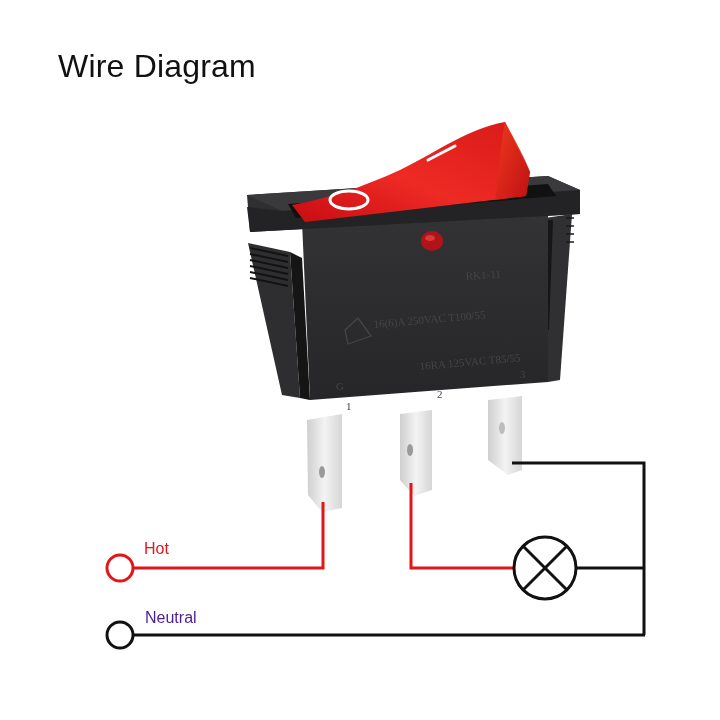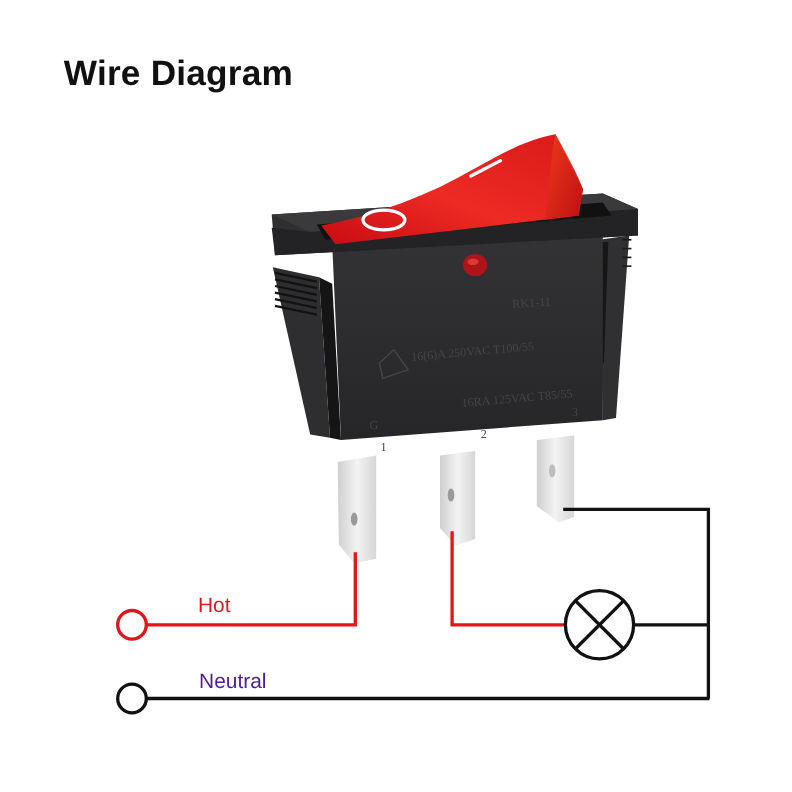--- a/index.html
+++ b/index.html
@@ -1,19 +1,19 @@
 <!DOCTYPE html>
 <html><head>
 <meta charset="utf-8">
 <style>
   html, body { margin:0; padding:0; background:#ffffff; }
   body { width:720px; height:720px; position:relative; overflow:hidden; font-family:"Liberation Sans", sans-serif; }
-  .title { position:absolute; left:58px; top:48px; font-size:32px; font-weight:bold; color:#111111; letter-spacing:0.2px; }
+  .title { position:absolute; left:58px; top:48px; font-size:32px; font-weight:normal; color:#111111; letter-spacing:0.2px; }
   svg.stage { position:absolute; left:0; top:0; }
-  .lbl { position:absolute; font-size:19px;margin-left:36px; }
+  .lbl { position:absolute; font-size:16px; }
 </style>
 </head>
 <body>
 
 <div class="title">Wire Diagram</div>
 
 <svg class="stage" width="720" height="720" viewBox="0 0 720 720">
   <defs>
     <linearGradient id="rockerGrad" x1="0" y1="1" x2="1" y2="0">
       <stop offset="0" stop-color="#c80c12"></stop>

